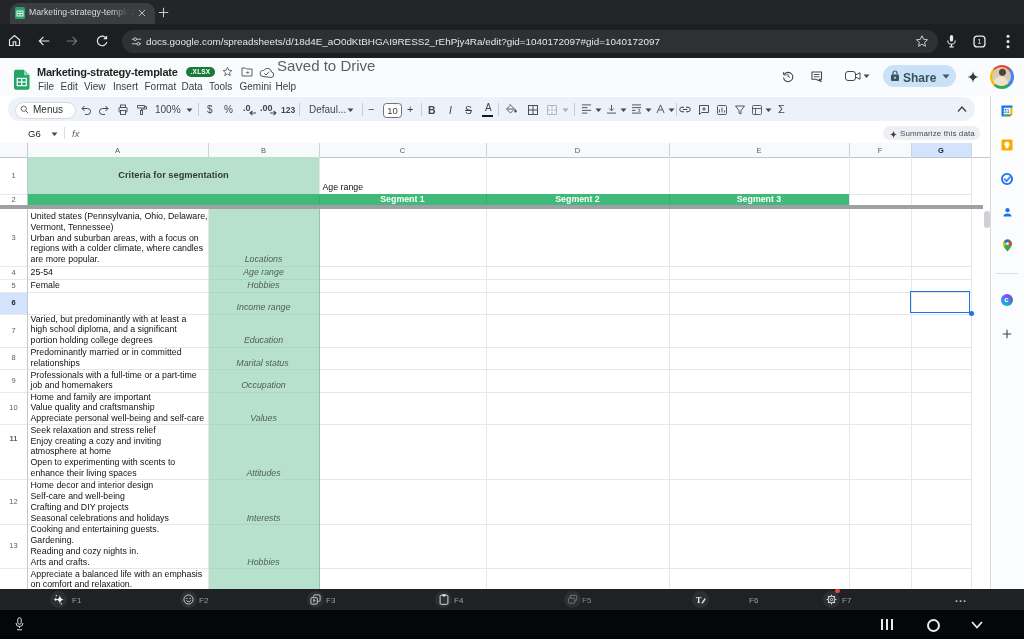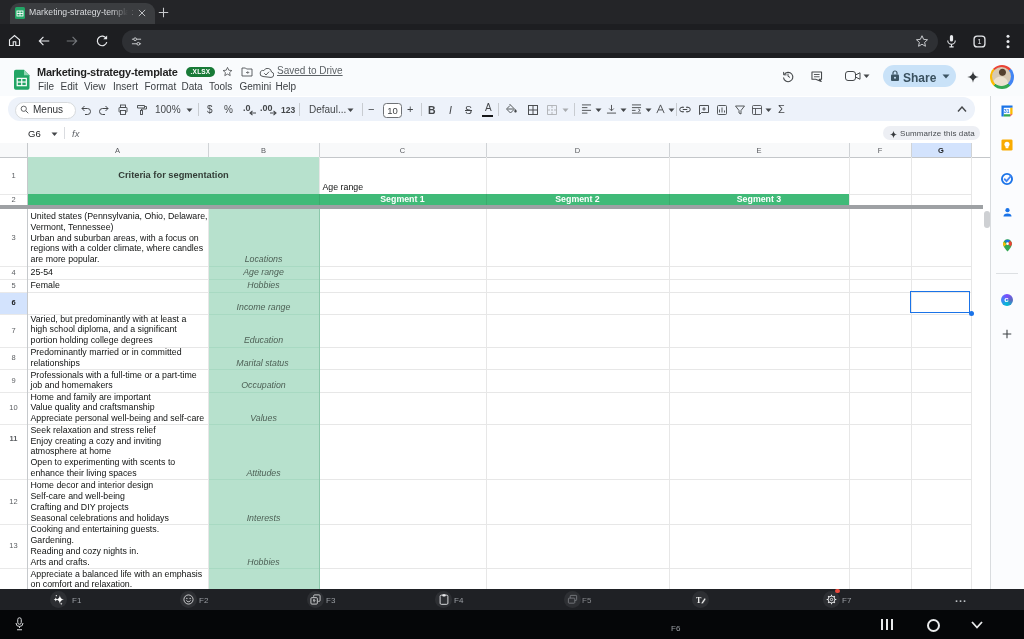--- a/index.html
+++ b/index.html
@@ -13,21 +13,21 @@
   #tabtitle{left:29px;top:7px;width:106px;height:12px;font-size:8.7px;color:#d9dbde;overflow:hidden;white-space:nowrap;}
   #tabfade{left:112px;top:4px;width:20px;height:17px;background:linear-gradient(90deg,rgba(59,61,64,0),#3b3d40 80%);}
   #navbar{left:0;top:24px;width:1024px;height:34px;background:#1d1e21;}
   #urlpill{left:122px;top:29.5px;width:816px;height:23px;border-radius:11.5px;background:#2e3034;}
   #urltext{left:146px;top:35.5px;font-size:9.9px;color:#e6e7e9;letter-spacing:0px;}
   
   #appheader{left:0;top:58px;width:1024px;height:38px;background:#f9fbfd;}
   #doctitle{left:37px;top:65.5px;font-size:11px;font-weight:bold;color:#1f1f1f;letter-spacing:-0.25px;}
   #xlsx{left:186px;top:66.5px;width:29px;height:10px;border-radius:5px;background:#187a37;color:#fff;
      font-size:6.5px;font-weight:bold;text-align:center;line-height:10.5px;letter-spacing:0.2px;}
-  #savedtext{left:277px;top:65px;font-size:10px;color:#5c6165;text-decoration:underline;}
+  #savedtext{left:277px;top:57px;font-size:15px;color:#5c6165;}
   .menuitem{top:81px;font-size:10px;color:#3a3e42;}
   
   #toolbar{left:8px;top:97px;width:967px;height:24px;border-radius:12px;background:#edf2fa;}
   #menuschip{left:15px;top:101.5px;width:59px;height:15px;border-radius:8.5px;background:#fff;border:0.5px solid #d7dadd;}
   .tbtxt{font-size:10px;color:#434649;}
   .tdiv{top:103px;width:1px;height:13px;background:#c8ccd1;}
   
   #fxbar{left:0;top:122px;width:1024px;height:21px;background:#fff;border-bottom:1px solid #e3e5e8;}
   #sumbtn{left:883px;top:126px;width:97px;height:13.5px;border-radius:7px;background:#edeff4;}
   
@@ -77,20 +77,21 @@
     <path d="M19.5 8 a8.2 8.2 0 1 0 0.7 6" fill="none" stroke="#e8eaed" stroke-width="2.1"></path>
     <path d="M20.8 2.5 V9 H14.2 Z" fill="#e8eaed"></path>
   </svg>
   <div class="abs" id="urlpill"></div>
   <svg class="abs" style="left:131px;top:35.5px" width="11" height="11" viewBox="0 0 24 24" fill="none" stroke="#d3d5d8" stroke-width="2">
     <line x1="2" y1="7" x2="22" y2="7"></line>
       <circle cx="9" cy="7" r="3" fill="#2e3034"></circle>
     <line x1="2" y1="17" x2="22" y2="17"></line>
       <circle cx="16" cy="17" r="3" fill="#2e3034"></circle>
   </svg>
+  <div class="abs" id="urltext">docs.google.com/spreadsheets/d/18d4E_aO0dKtBHGAI9RESS2_rEhPjy4Ra/edit?gid=1040172097#gid=1040172097</div>
   <svg class="abs" style="left:915px;top:34px" width="14" height="14" viewBox="0 0 24 24">
     <path d="M12 3 L14.8 9.2 L21.5 9.9 L16.5 14.4 L17.9 21 L12 17.6 L6.1 21 L7.5 14.4 L2.5 9.9 L9.2 9.2 Z" fill="none" stroke="#d3d5d8" stroke-width="1.6"></path>
   </svg>
   <svg class="abs" style="left:945px;top:33.5px" width="13" height="15" viewBox="0 0 24 28">
     <rect x="9" y="2" width="6" height="12" rx="3" fill="#e8eaed"></rect>
     <path d="M5 12 a7 7 0 0 0 14 0 M12 19 V24 M8 24 H16" fill="none" stroke="#e8eaed" stroke-width="2"></path>
   </svg>
   <svg class="abs" style="left:973px;top:34.5px" width="13" height="13" viewBox="0 0 24 24">
     <rect x="2" y="2" width="20" height="20" rx="5.5" fill="none" stroke="#e8eaed" stroke-width="2.4"></rect>
     <text x="12" y="17" font-size="13" fill="#e8eaed" text-anchor="middle" font-family="Liberation Sans">1</text>
@@ -498,21 +499,21 @@
     <rect x="7" y="3" width="14" height="11" rx="1.5"></rect>
     <rect x="3" y="9" width="14" height="11" rx="1.5" fill="#2d2f33"></rect>
   </svg>
   <div class="abs fkey" style="left:582px;color:#87898d;">F5</div>
 
   <div class="abs shelfcirc" style="left:692px;"></div>
   <svg class="abs" style="left:695px;top:593.5px" width="12" height="12" viewBox="0 0 24 24">
     <text x="2" y="17" font-size="16" font-weight="bold" fill="#eceded" font-family="Liberation Serif">T</text>
     <path d="M13 17 L19 8 L22 10 L16 19 L12.5 20 Z" fill="#eceded" stroke="#2d2f33" stroke-width="1"></path>
   </svg>
-  <div class="abs fkey" style="left:671px;margin-top:28px;">F6</div>
+  <div class="abs fkey" style="left:749px;">F6</div>
 
   <div class="abs shelfcirc" style="left:823px;"></div>
   <svg class="abs" style="left:826px;top:594px" width="11" height="11" viewBox="0 0 24 24" fill="none" stroke="#e9eaec">
     <circle cx="12" cy="12" r="7.5" stroke-width="2"></circle>
     <circle cx="12" cy="12" r="2.6" stroke-width="1.8"></circle>
     <path d="M12 1.5 V5 M12 19 V22.5 M1.5 12 H5 M19 12 H22.5 M4.6 4.6 L7 7 M17 17 L19.4 19.4 M19.4 4.6 L17 7 M7 17 L4.6 19.4" stroke-width="2.2"></path>
   </svg>
   <div class="abs" style="left:835px;top:588.5px;width:4.5px;height:4.5px;border-radius:50%;background:#e8493c;"></div>
   <div class="abs fkey" style="left:842px;">F7</div>
 

